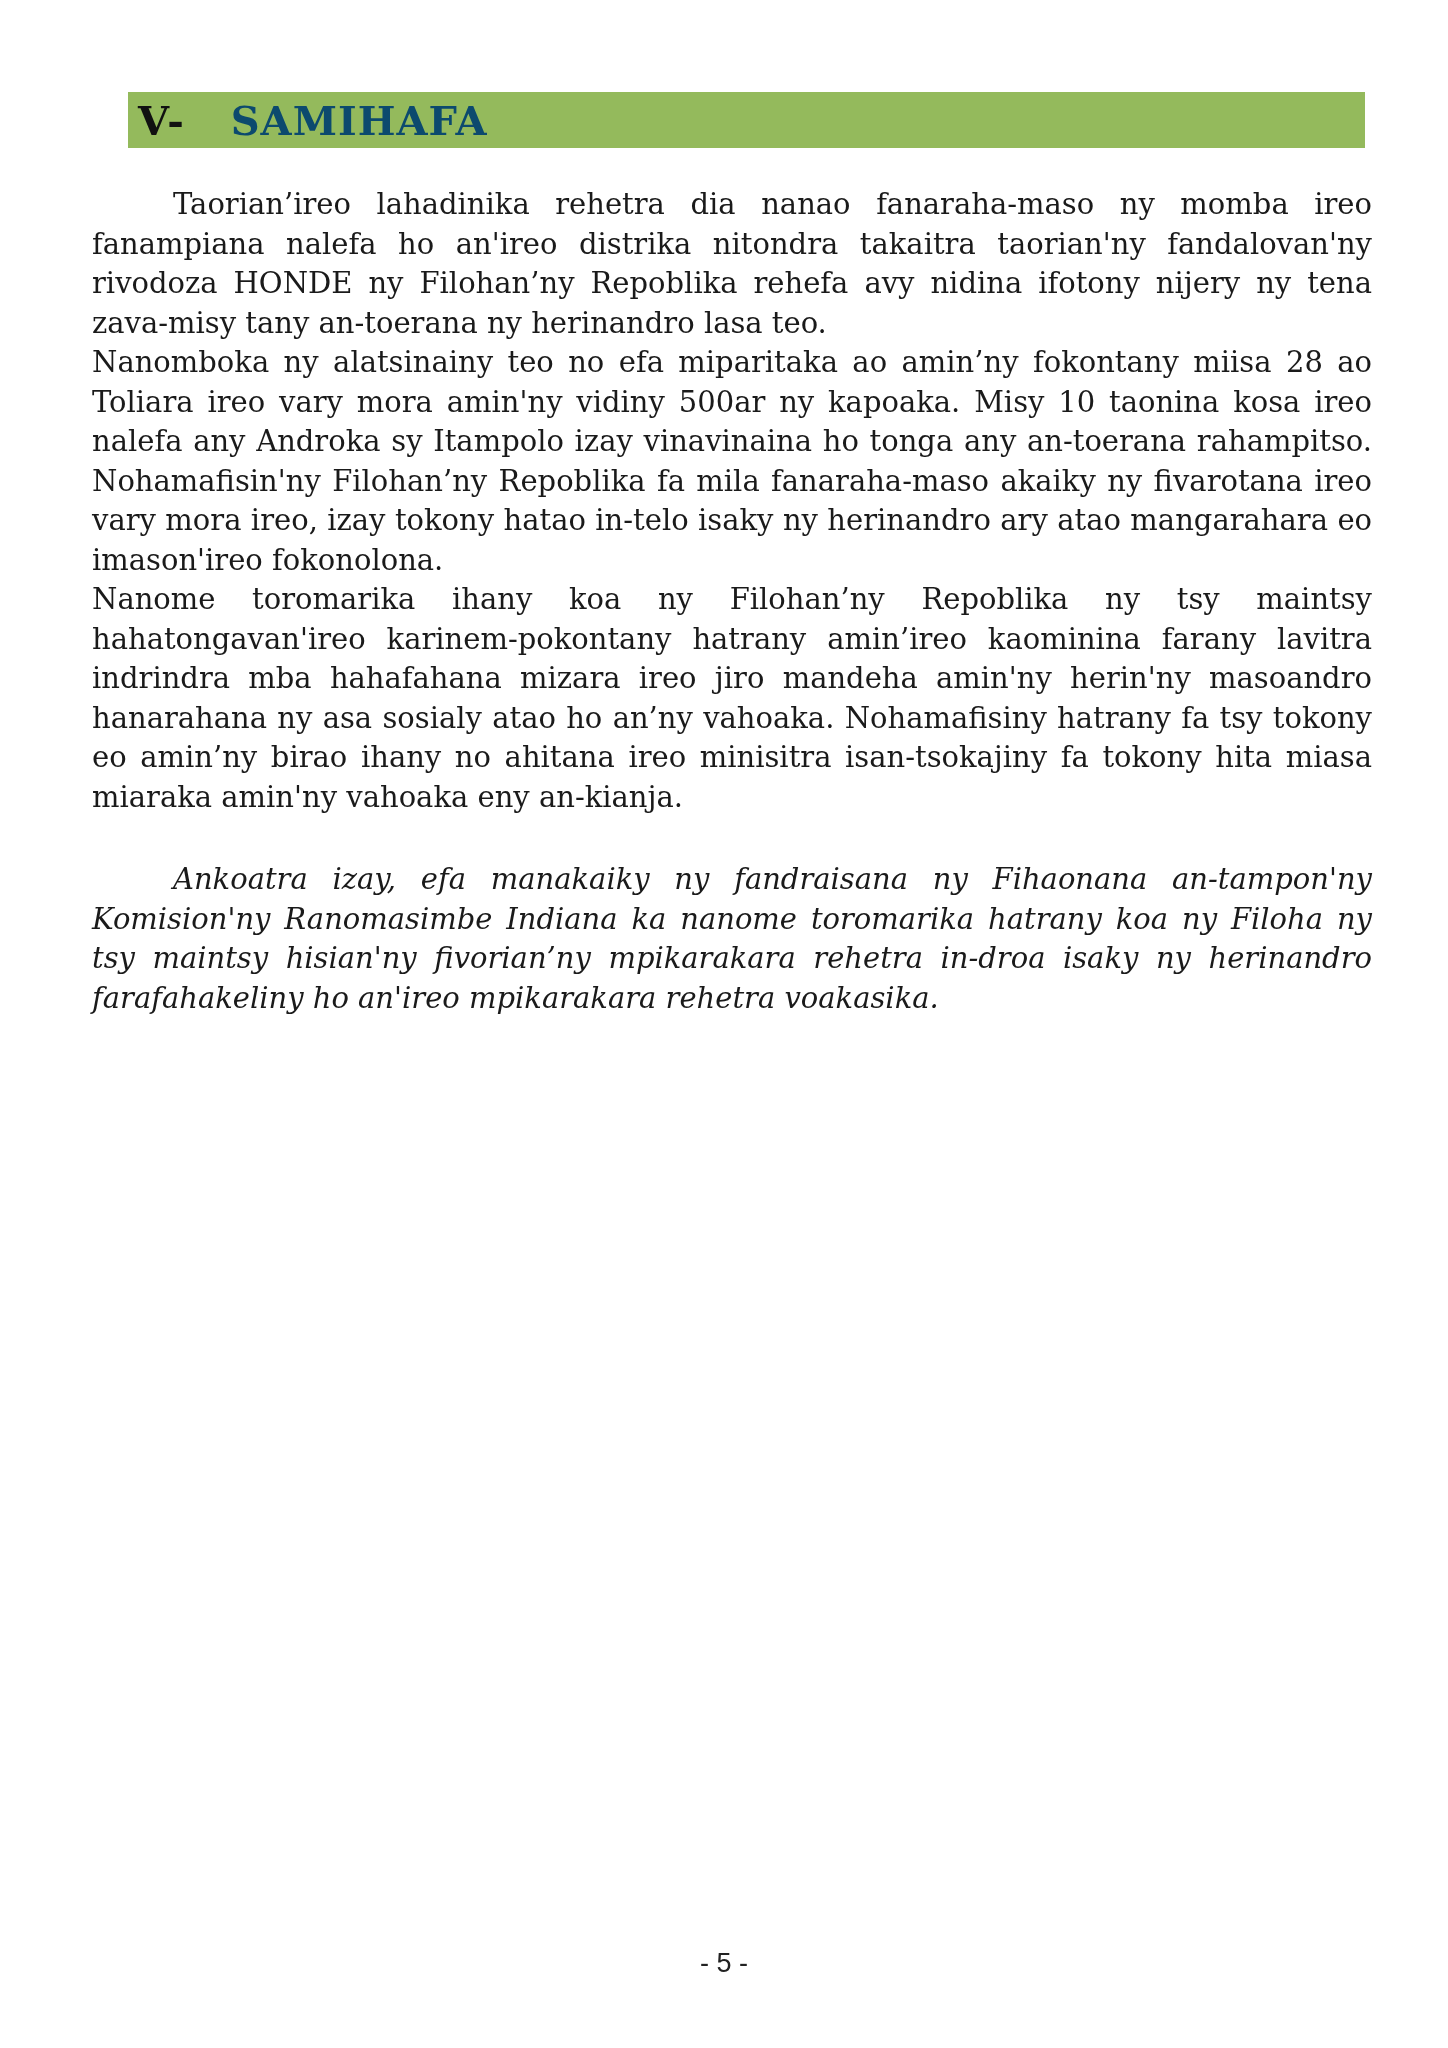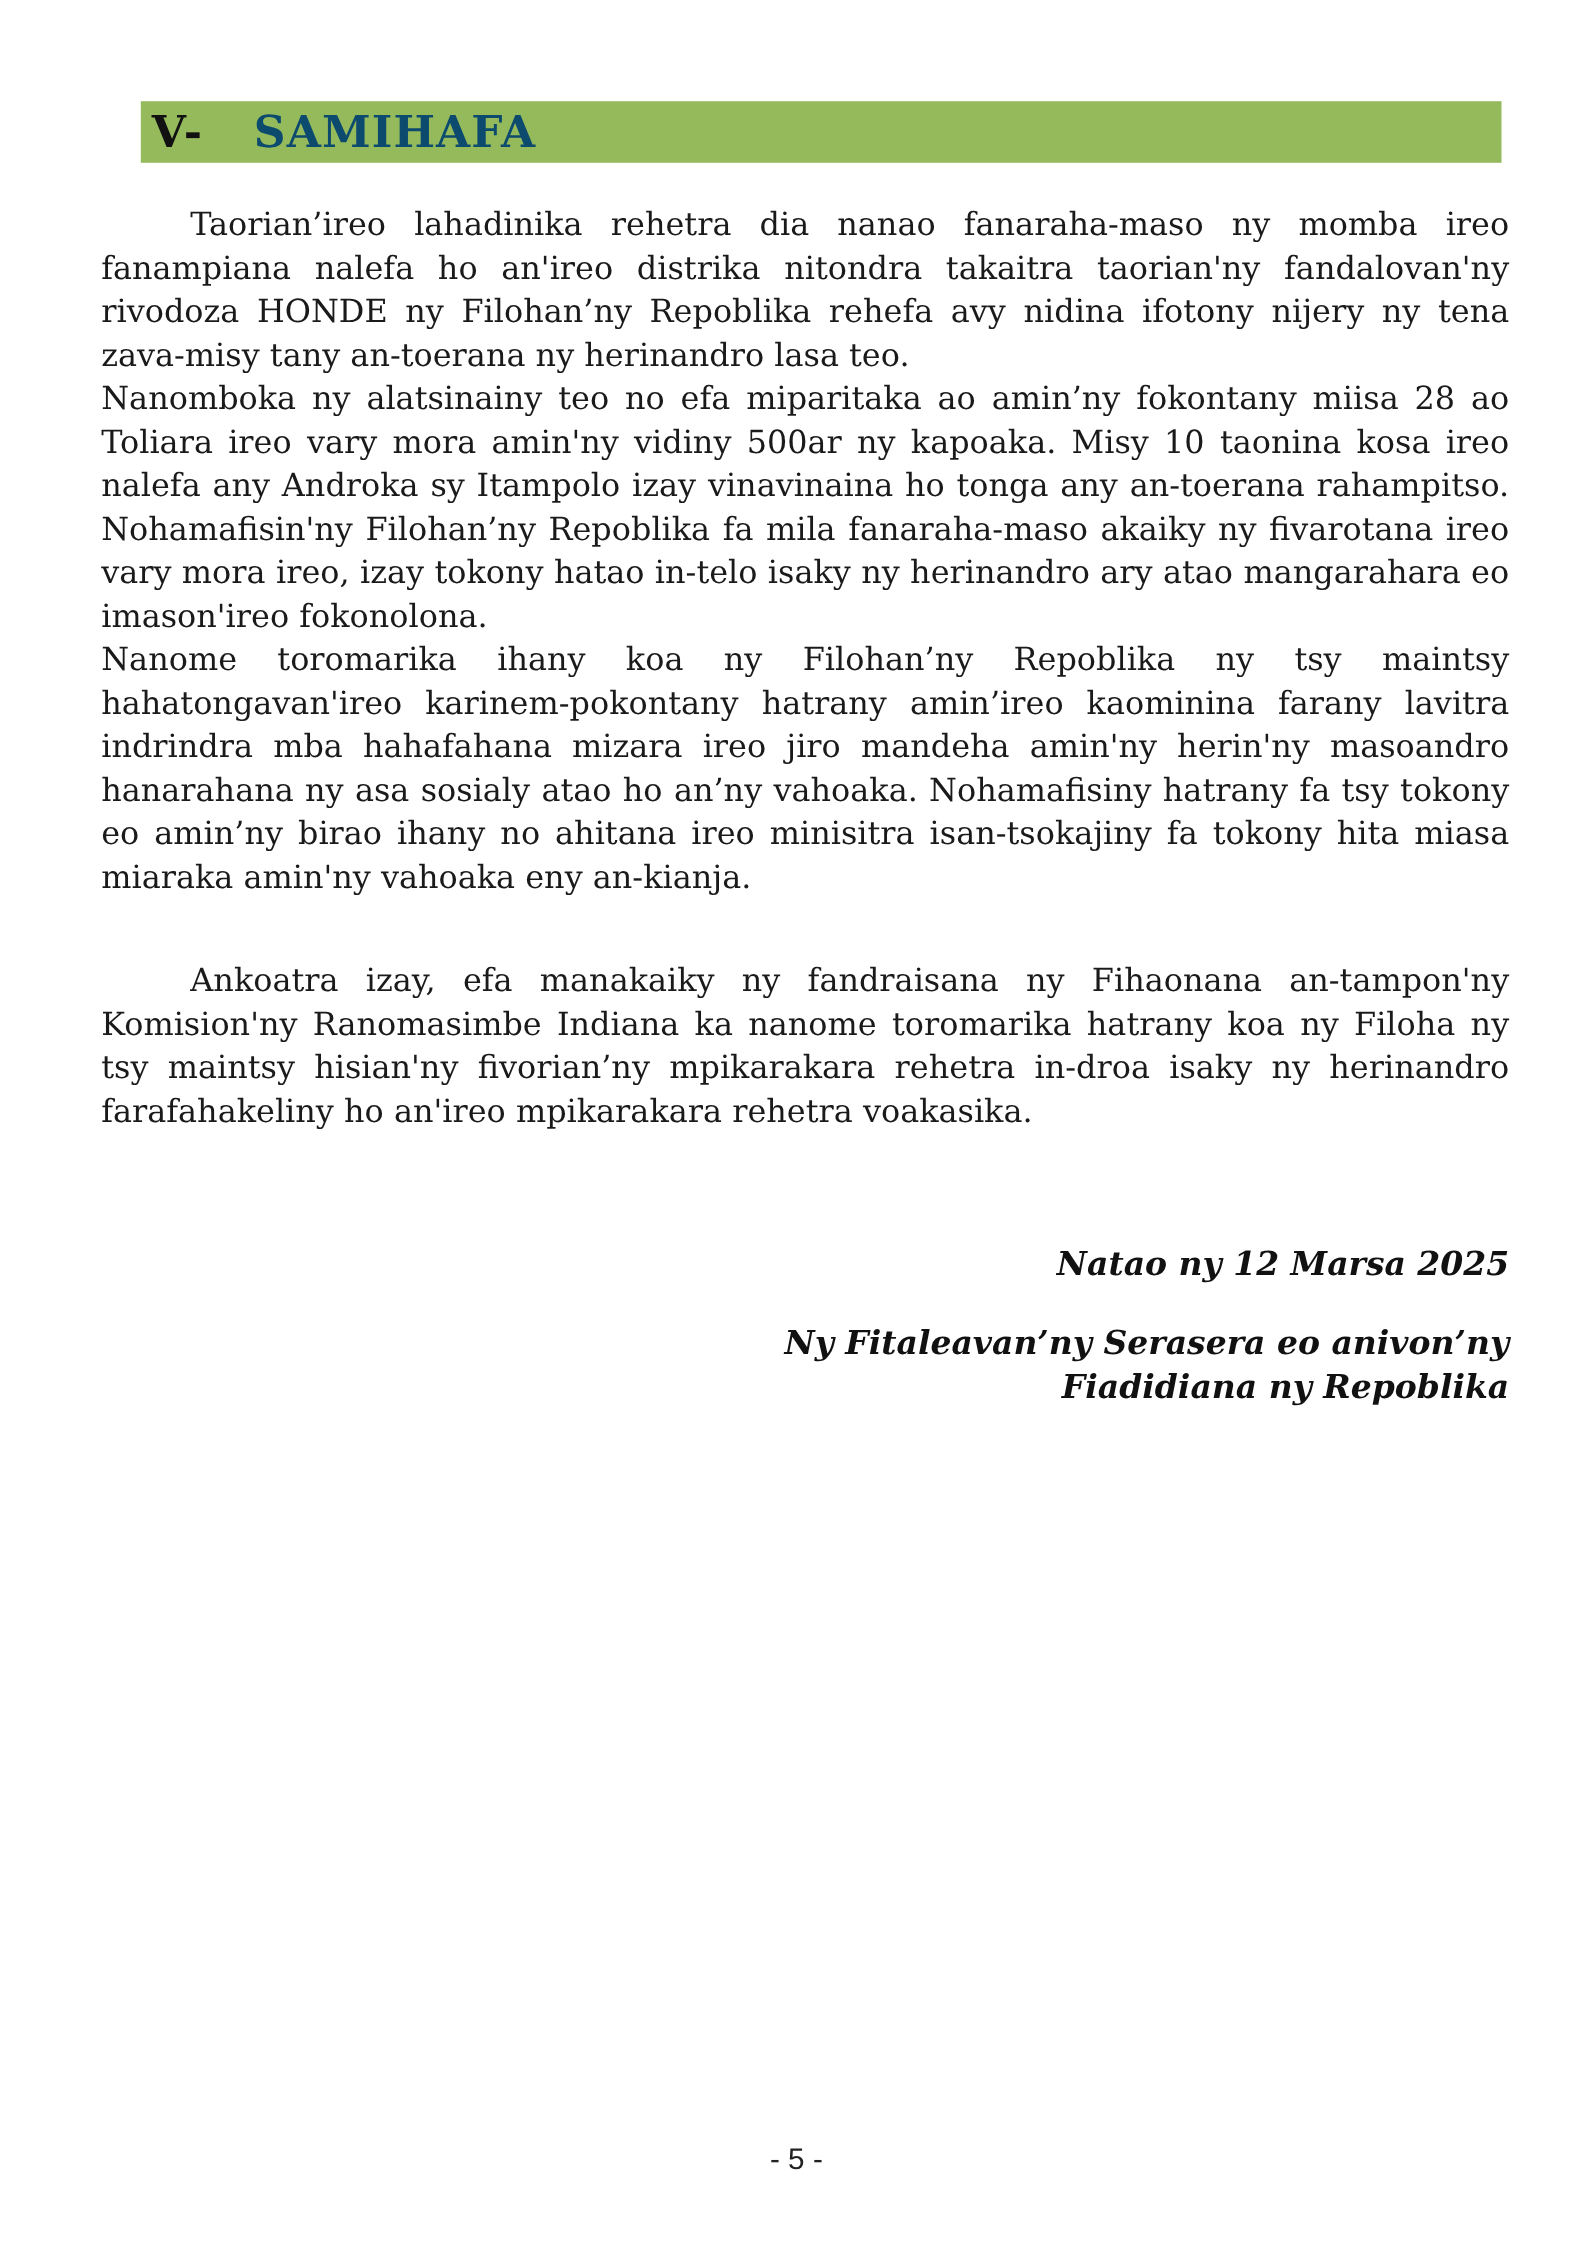--- a/index.html
+++ b/index.html
@@ -44,21 +44,21 @@
     left: 92px;
     top: 185px;
     width: 1280px;
     font-size: 29px;
     line-height: 39.5px;
     color: #1a1a1a;
     text-align: justify;
   }
   .para { margin: 0; }
   .para.indent { text-indent: 81px; }
-  .para.gap-above { margin-top: 55px; }
+  .para.gap-above { margin-top: 43px; font-style: italic; }
   .signature {
     position: absolute;
     right: 76px;
     top: 1130px;
     text-align: right;
     font-weight: bold;
     font-style: italic;
     font-size: 30px;
     line-height: 40px;
     color: #111111;
@@ -87,23 +87,16 @@
     <span class="h-title">SAMIHAFA</span>
   </div>
 
   <div class="body-text">
     <p class="para indent">Taorian’ireo lahadinika rehetra dia nanao fanaraha-maso ny momba ireo fanampiana nalefa ho an'ireo distrika nitondra takaitra taorian'ny fandalovan'ny rivodoza HONDE ny Filohan’ny Repoblika rehefa avy nidina ifotony nijery ny tena zava-misy tany an-toerana ny herinandro lasa teo.</p>
     <p class="para">Nanomboka ny alatsinainy teo no efa miparitaka ao amin’ny fokontany miisa 28 ao Toliara ireo vary mora amin'ny vidiny 500ar ny kapoaka. Misy 10 taonina kosa ireo nalefa any Androka sy Itampolo izay vinavinaina ho tonga any an-toerana rahampitso. Nohamafisin'ny Filohan’ny Repoblika fa mila fanaraha-maso akaiky ny  fivarotana ireo vary mora ireo, izay tokony hatao in-telo isaky ny herinandro ary atao mangarahara eo imason'ireo fokonolona.</p>
     <p class="para">Nanome toromarika ihany koa ny Filohan’ny Repoblika ny tsy maintsy hahatongavan'ireo karinem-pokontany hatrany amin’ireo kaominina farany lavitra indrindra mba hahafahana mizara ireo jiro mandeha amin'ny herin'ny masoandro hanarahana ny asa sosialy atao ho an’ny vahoaka. Nohamafisiny hatrany fa tsy tokony eo amin’ny birao ihany no ahitana ireo minisitra isan-tsokajiny fa tokony hita miasa miaraka amin'ny vahoaka eny an-kianja.</p>
     <p class="para indent gap-above">Ankoatra izay, efa manakaiky ny fandraisana ny Fihaonana an-tampon'ny Komision'ny Ranomasimbe Indiana ka nanome toromarika hatrany koa ny Filoha ny tsy maintsy hisian'ny fivorian’ny mpikarakara rehetra in-droa isaky ny herinandro farafahakeliny ho an'ireo mpikarakara rehetra voakasika.</p>
   </div>
 
-  <div class="signature">
-    <p class="sig-date">Natao ny 12 Marsa 2025</p>
-    <p class="sig-office">
-      <span class="sig-line">Ny Fitaleavan’ny Serasera eo anivon’ny</span>
-      <span class="sig-line">Fiadidiana ny Repoblika</span>
-    </p>
-  </div>
 
   <div class="footer">- 5 -</div>
 
 </div>
 
 </body></html>

